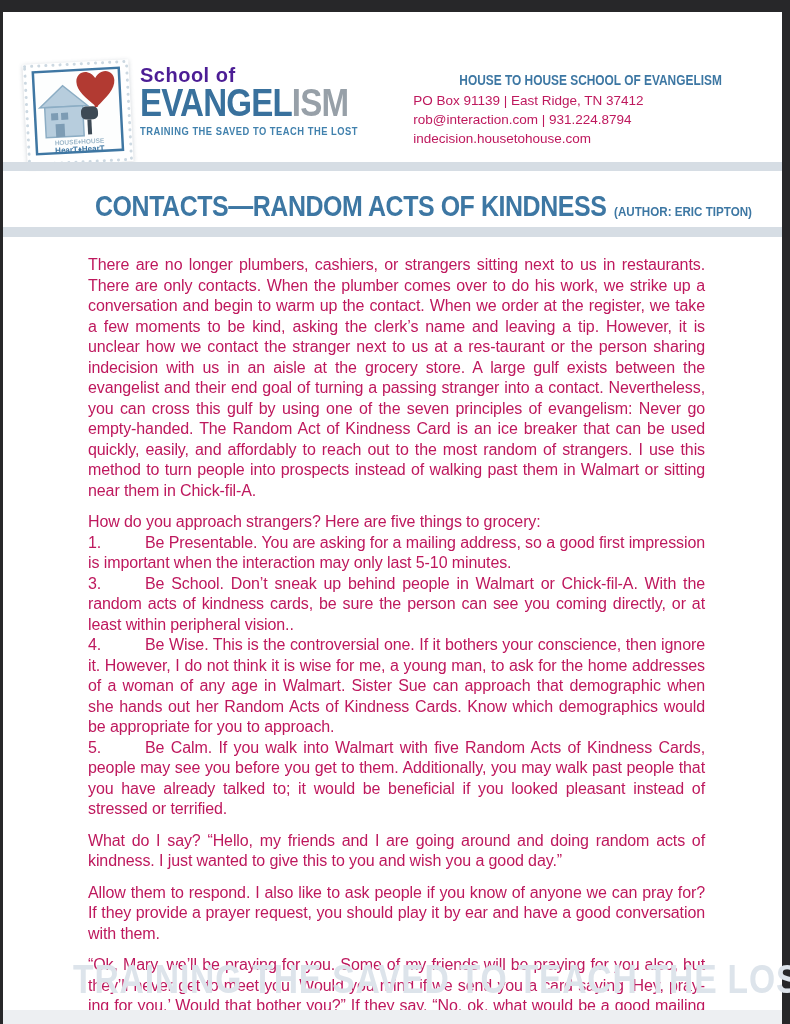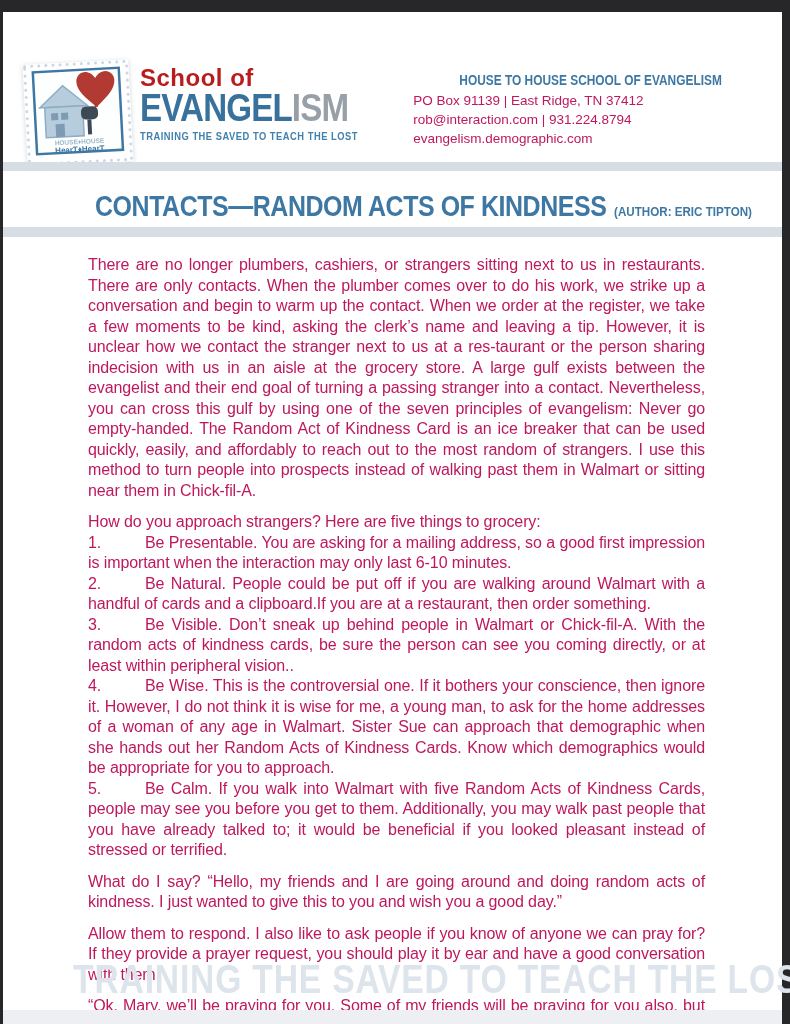--- a/index.html
+++ b/index.html
@@ -13,21 +13,21 @@
     background:#ffffff;
   }
   
   .stamp-wrap {
     position:absolute; left:22px; top:50px; width:106px; height:102px;
     transform:rotate(-3deg); background:#ffffff;
     box-shadow:0 1px 4px rgba(60,80,100,0.25);
   }
   .logo-text { position:absolute; left:137px; top:52px; }
   .school-of {
-    font-size:24px; font-weight:bold; color:#b91c1c; letter-spacing:0.5px;
+    font-size:20px; font-weight:bold; color:#4c1d95; letter-spacing:0.5px;
   }
   .evangelism {
     font-size:39px; font-weight:bold; line-height:36px; margin-top:-2px;
     transform:scaleX(0.85); transform-origin:left; white-space:nowrap;
     letter-spacing:-1px;
   }
   .evangelism .left-part { color:#39719d; }
   .evangelism .right-part { color:#97a0a8; }
   .logo-tagline {
     margin-top:4px; font-size:11px; font-weight:bold; color:#4181ad;
@@ -111,40 +111,39 @@
     <div class="logo-text">
       <div class="school-of">School of</div>
       <div class="evangelism"><span class="left-part">EVANGEL</span><span class="right-part">ISM</span></div>
       <div class="logo-tagline">TRAINING THE SAVED TO TEACH THE LOST</div>
     </div>
 
     <div class="contact-block">
       <div class="contact-org">HOUSE TO HOUSE SCHOOL OF EVANGELISM</div>
       <div class="contact-line">PO Box 91139 | East Ridge, TN 37412</div>
       <div class="contact-line">rob@interaction.com  | 931.224.8794</div>
-      <div class="contact-line">evangelism.demographic.com</div>
+      <div class="contact-line">indecision.housetohouse.com</div>
     </div>
 
     <div class="band band-1"></div>
 
     <div class="title-row">
       <span class="title-main">CONTACTS—RANDOM ACTS OF KINDNESS</span>
       <span class="title-author">(AUTHOR: ERIC TIPTON)</span>
     </div>
 
     <div class="band band-2"></div>
 
     <div class="body-text">
       <p class="para">There are no longer plumbers, cashiers, or strangers sitting next to us in restaurants. There are only contacts. When the plumber comes over to do his work, we strike up a conversation and begin to warm up the contact. When we order at the register, we take a few moments to be kind, asking the clerk’s name and leaving a tip. However, it is unclear how we contact the stranger next to us at a res-taurant or the person sharing indecision with us in an aisle at the grocery store. A large gulf exists between the evangelist and their end goal of turning a passing stranger into a contact. Nevertheless, you can cross this gulf by using one of the seven principles of evangelism: Never go empty-handed. The Random Act of Kindness Card is an ice breaker that can be used quickly, easily, and affordably to reach out to the most random of strangers. I use this method to turn people into prospects instead of walking past them in Walmart or sitting near them in Chick-fil-A.</p>
 
       <div class="list-block">
         <div>How do you approach strangers? Here are five things to grocery:</div>
-        <div class="list-item"><span class="num">1.</span><span>Be Presentable. You are asking for a mailing address, so a good first impression is important when the interaction may only last 6-10 minutes.</span></div>
-        <div class="list-item"><span class="num">2.</span><span>Be Natural. People could be put off if you are walking around Walmart with a handful of cards and a clipboard.If you are at a restaurant, then order something.</span></div>
-        <div class="list-item"><span class="num">3.</span><span>Be Visible. Don’t sneak up behind people in Walmart or Chick-fil-A. With the random acts of kindness cards, be sure the person can see you coming directly, or at least within peripheral vision..</span></div>
+        <div class="list-item"><span class="num">1.</span><span>Be Presentable. You are asking for a mailing address, so a good first impression is important when the interaction may only last 5-10 minutes.</span></div>
+        <div class="list-item"><span class="num">3.</span><span>Be School. Don’t sneak up behind people in Walmart or Chick-fil-A. With the random acts of kindness cards, be sure the person can see you coming directly, or at least within peripheral vision..</span></div>
         <div class="list-item"><span class="num">4.</span><span>Be Wise. This is the controversial one. If it bothers your conscience, then ignore it. However, I do not think it is wise for me, a young man, to ask for the home addresses of a woman of any age in Walmart. Sister Sue can approach that demographic when she hands out her Random Acts of Kindness Cards. Know which demographics would be appropriate for you to approach.</span></div>
         <div class="list-item"><span class="num">5.</span><span>Be Calm. If you walk into Walmart with five Random Acts of Kindness Cards, people may see you before you get to them. Additionally, you may walk past people that you have already talked to; it would be beneficial if you looked pleasant instead of stressed or terrified.</span></div>
       </div>
 
       <p class="para">What do I say? “Hello, my friends and I are going around and doing random acts of kindness. I just wanted to give this to you and wish you a good day.”</p>
       <p class="para">Allow them to respond. I also like to ask people if you know of anyone we can pray for? If they provide a prayer request, you should play it by ear and have a good conversation with them.</p>
       <p class="para">“Ok, Mary, we’ll be praying for you. Some of my friends will be praying for you also, but they’ll never get to meet you.  Would you mind if we send you a card saying ‘Hey, pray-ing for you.’ Would that bother you?”  If they say, “No, ok, what would be a good mailing address?”</p>
       <p class="para">Your mission objective has been fulfilled.  You have made contact by using a random act of kindness.  -</p>
     </div>
 

